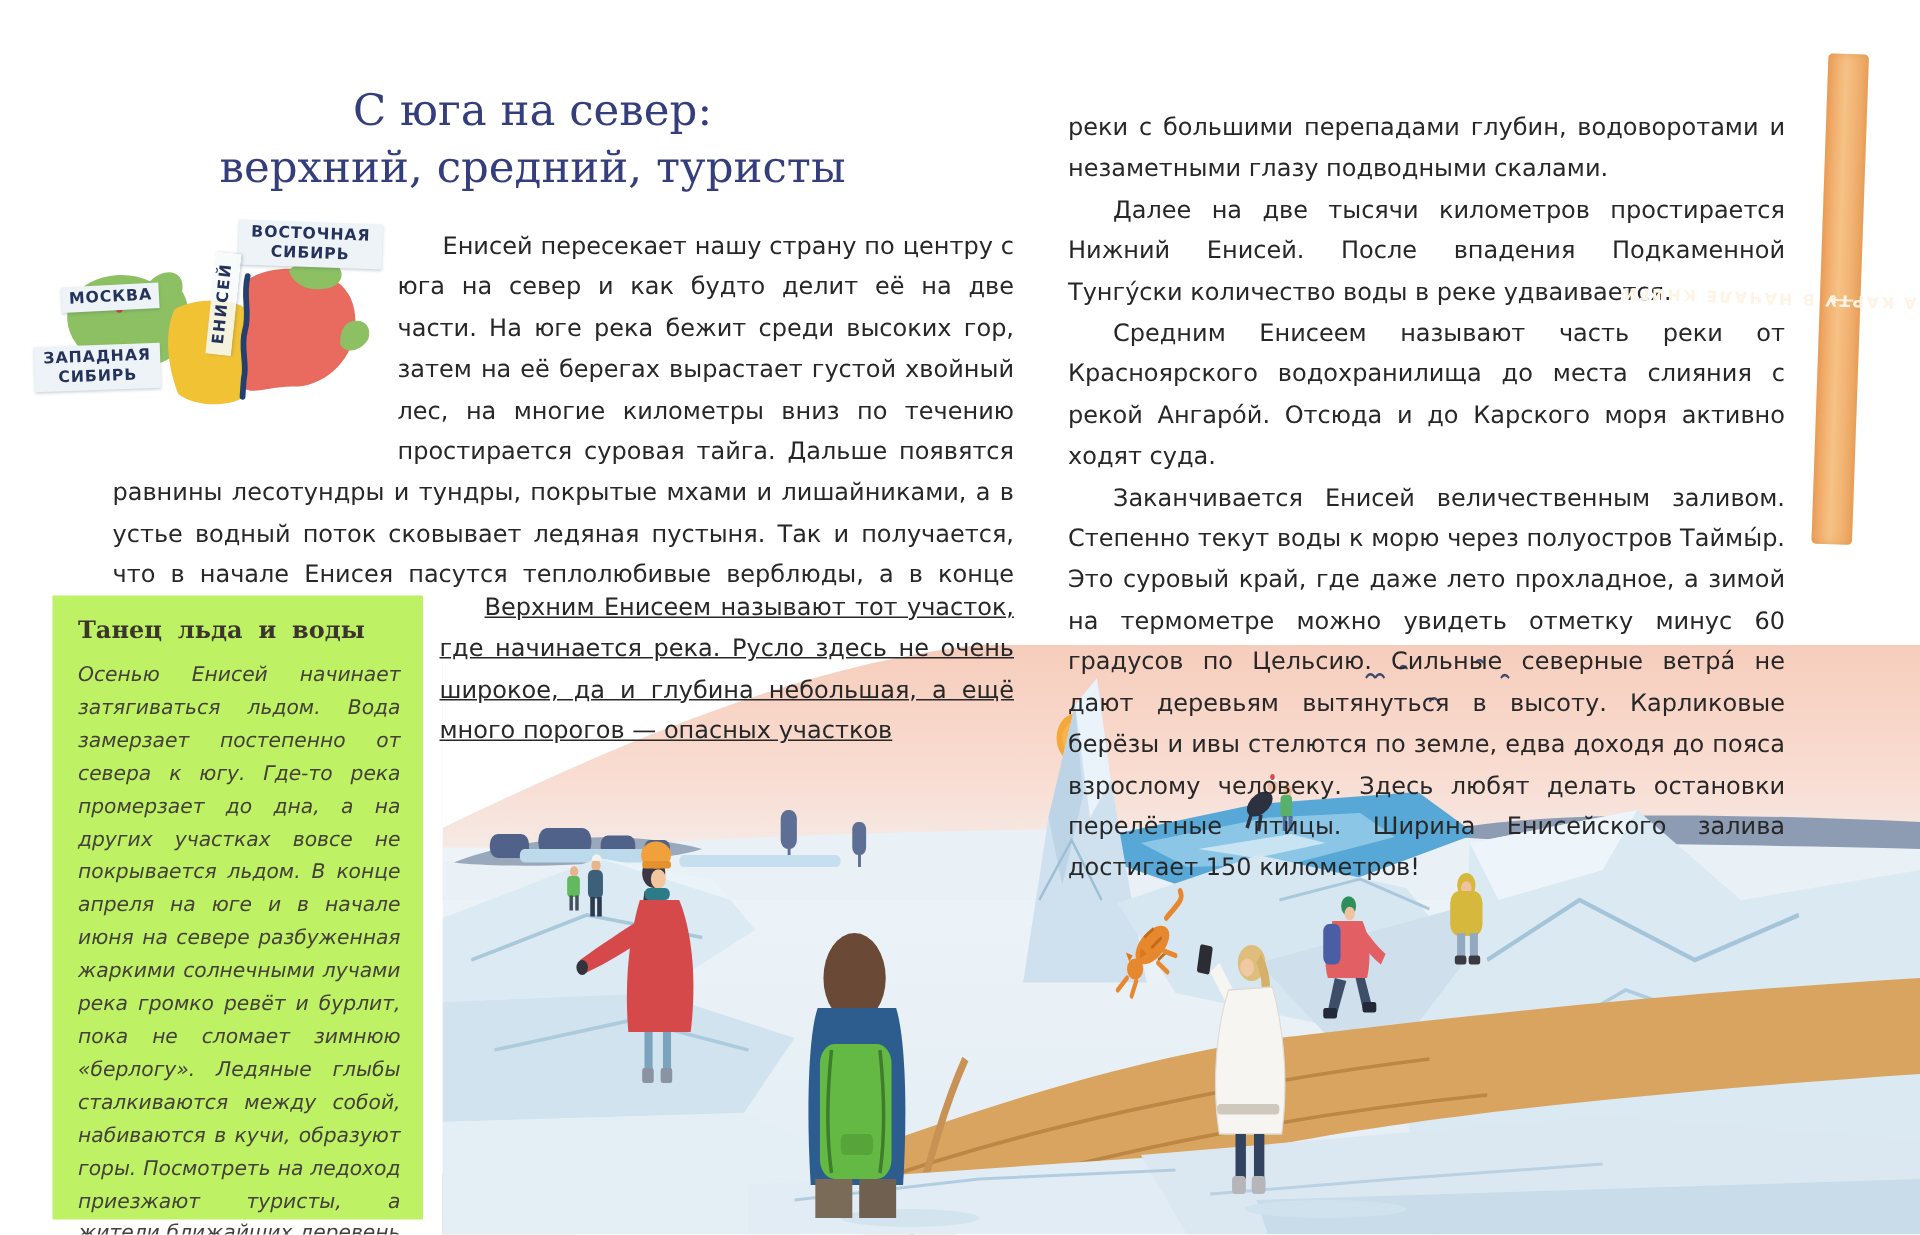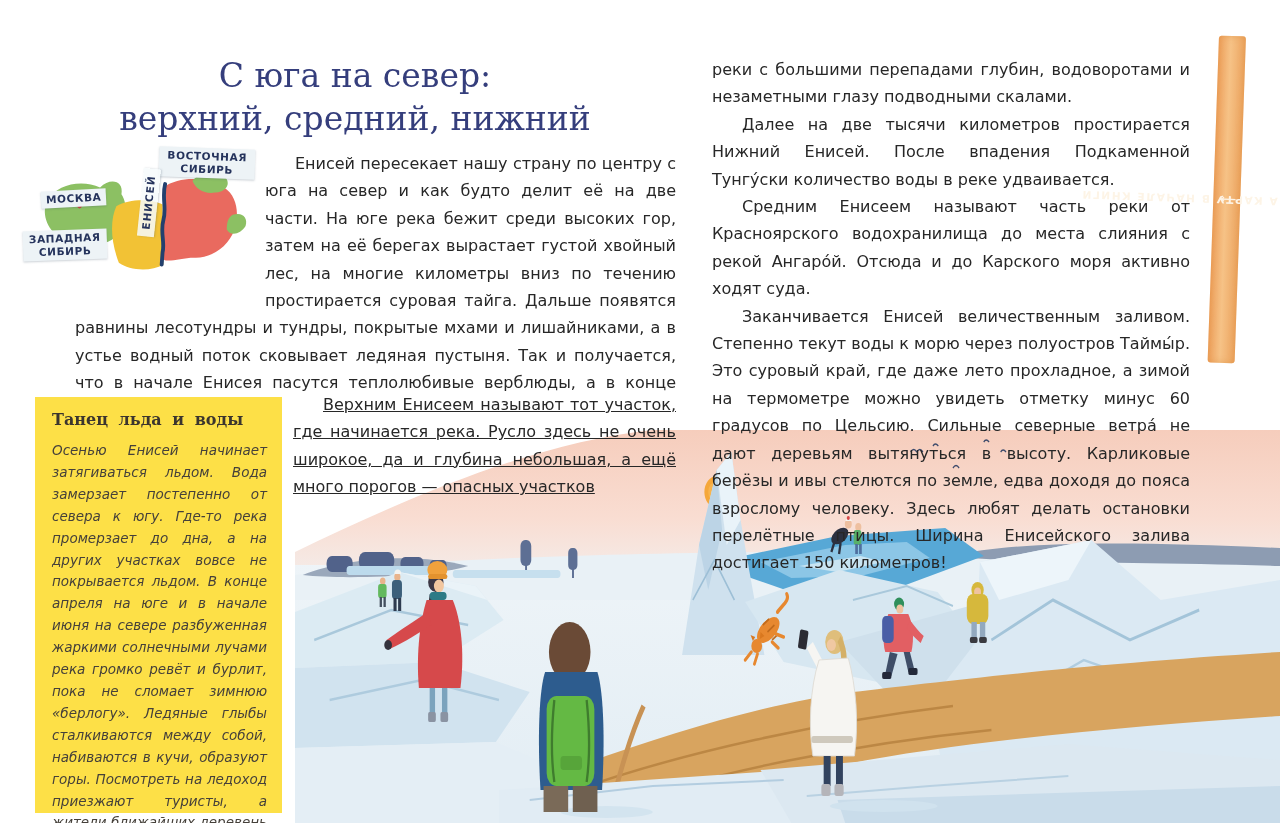--- a/index.html
+++ b/index.html
@@ -4,47 +4,47 @@
 <style>
   html,body{margin:0;padding:0;}
   body{
     width:1280px;height:823px;position:relative;overflow:hidden;
     background:#ffffff;font-family:"DejaVu Sans",sans-serif;
   }
   
   .title{
     position:absolute;left:55px;top:55px;width:600px;text-align:center;
     font-family:"DejaVu Serif","Liberation Serif",serif;
-    color:#353e7c;font-size:33px;line-height:1.3;font-weight:500;
+    color:#353e7c;font-size:29px;line-height:1.3;font-weight:500;
   }
   
   .para{font-size:16px;line-height:27.4px;color:#272727;text-align:justify;}
   .para p{margin:0;}
   .indent{text-indent:30px;}
   .para1{position:absolute;left:75px;top:150px;width:601px;}
   .para2{position:absolute;left:293px;top:391px;width:383px;text-decoration:underline;}
-  .right-text{position:absolute;left:712px;top:56px;width:478px;}
+  .right-text{position:absolute;left:712px;top:71px;width:478px;}
   
   .map-float{float:left;width:214px;height:160px;margin:-4px 16px 2px -40px;position:relative;}
   .map-label{
     position:absolute;background:#edf3f6;color:#25335c;
     font-size:10.5px;font-weight:bold;letter-spacing:.6px;line-height:1.25;
     padding:2px 5px;text-align:center;box-shadow:0 1px 2px rgba(60,80,100,.25);
   }
   .lbl-moscow{left:6px;top:44px;transform:rotate(-3deg);}
   .lbl-west{left:-12px;top:84px;width:74px;transform:rotate(-2deg);}
   .lbl-east{left:124px;top:2px;width:86px;transform:rotate(2deg);}
   .lbl-river{
     left:80px;top:48px;width:58px;background:rgba(246,250,252,.85);
     transform:rotate(-84deg);transform-origin:center;letter-spacing:1px;
   }
   
   .sidebar{
     position:absolute;left:35px;top:397px;width:247px;height:416px;
-    background:#fde047;box-sizing:border-box;padding:13px 15px 10px 17px;
+    background:#bef264;box-sizing:border-box;padding:13px 15px 10px 17px;
   }
   .sidebar h2{
     font-family:"DejaVu Serif","Liberation Serif",serif;
     font-size:16px;color:#3b352e;margin:0 0 11px;font-weight:bold;word-spacing:5px;
   }
   .sidebar p{
     font-style:italic;font-size:13.5px;line-height:21.9px;color:#45403a;
     text-align:justify;margin:0;
   }
   
@@ -263,21 +263,21 @@
     <rect x="1172" y="637" width="10" height="6" rx="2" fill="#3a3a40"></rect>
     <rect x="1184" y="637" width="10" height="6" rx="2" fill="#3a3a40"></rect>
   </g>
 </svg>
 </div>
 
 <div class="textlayer">
 
   <div class="title">
     <div>С юга на север:</div>
-    <div>верхний, средний, нижний</div>
+    <div>верхний, средний, туристы</div>
   </div>
 
   <div class="para para1">
     <div class="map-float">
       <svg width="214" height="160" viewBox="0 0 250 150">
         <path d="M15,45 C25,26 55,20 76,30 C88,18 104,22 101,38 C110,52 106,74 96,86 C82,101 45,101 30,89 C13,79 7,58 15,45 Z" fill="#8cc063"></path>
         <path d="M95,52 C110,43 136,43 149,50 L150,120 C135,129 110,127 98,118 C89,95 87,70 95,52 Z" fill="#f2c235"></path>
         <path d="M150,30 C170,16 202,18 221,30 C236,40 239,60 233,79 C226,99 206,113 186,112 C171,112 156,118 150,114 Z" fill="#e96a5f"></path>
         <path d="M184,22 C194,10 216,10 223,19 C229,27 222,36 210,36 C198,38 187,31 184,22 Z" fill="#8cc063"></path>
         <path d="M231,62 C242,58 249,65 246,75 C240,85 228,87 224,79 C224,70 226,65 231,62 Z" fill="#8cc063"></path>

